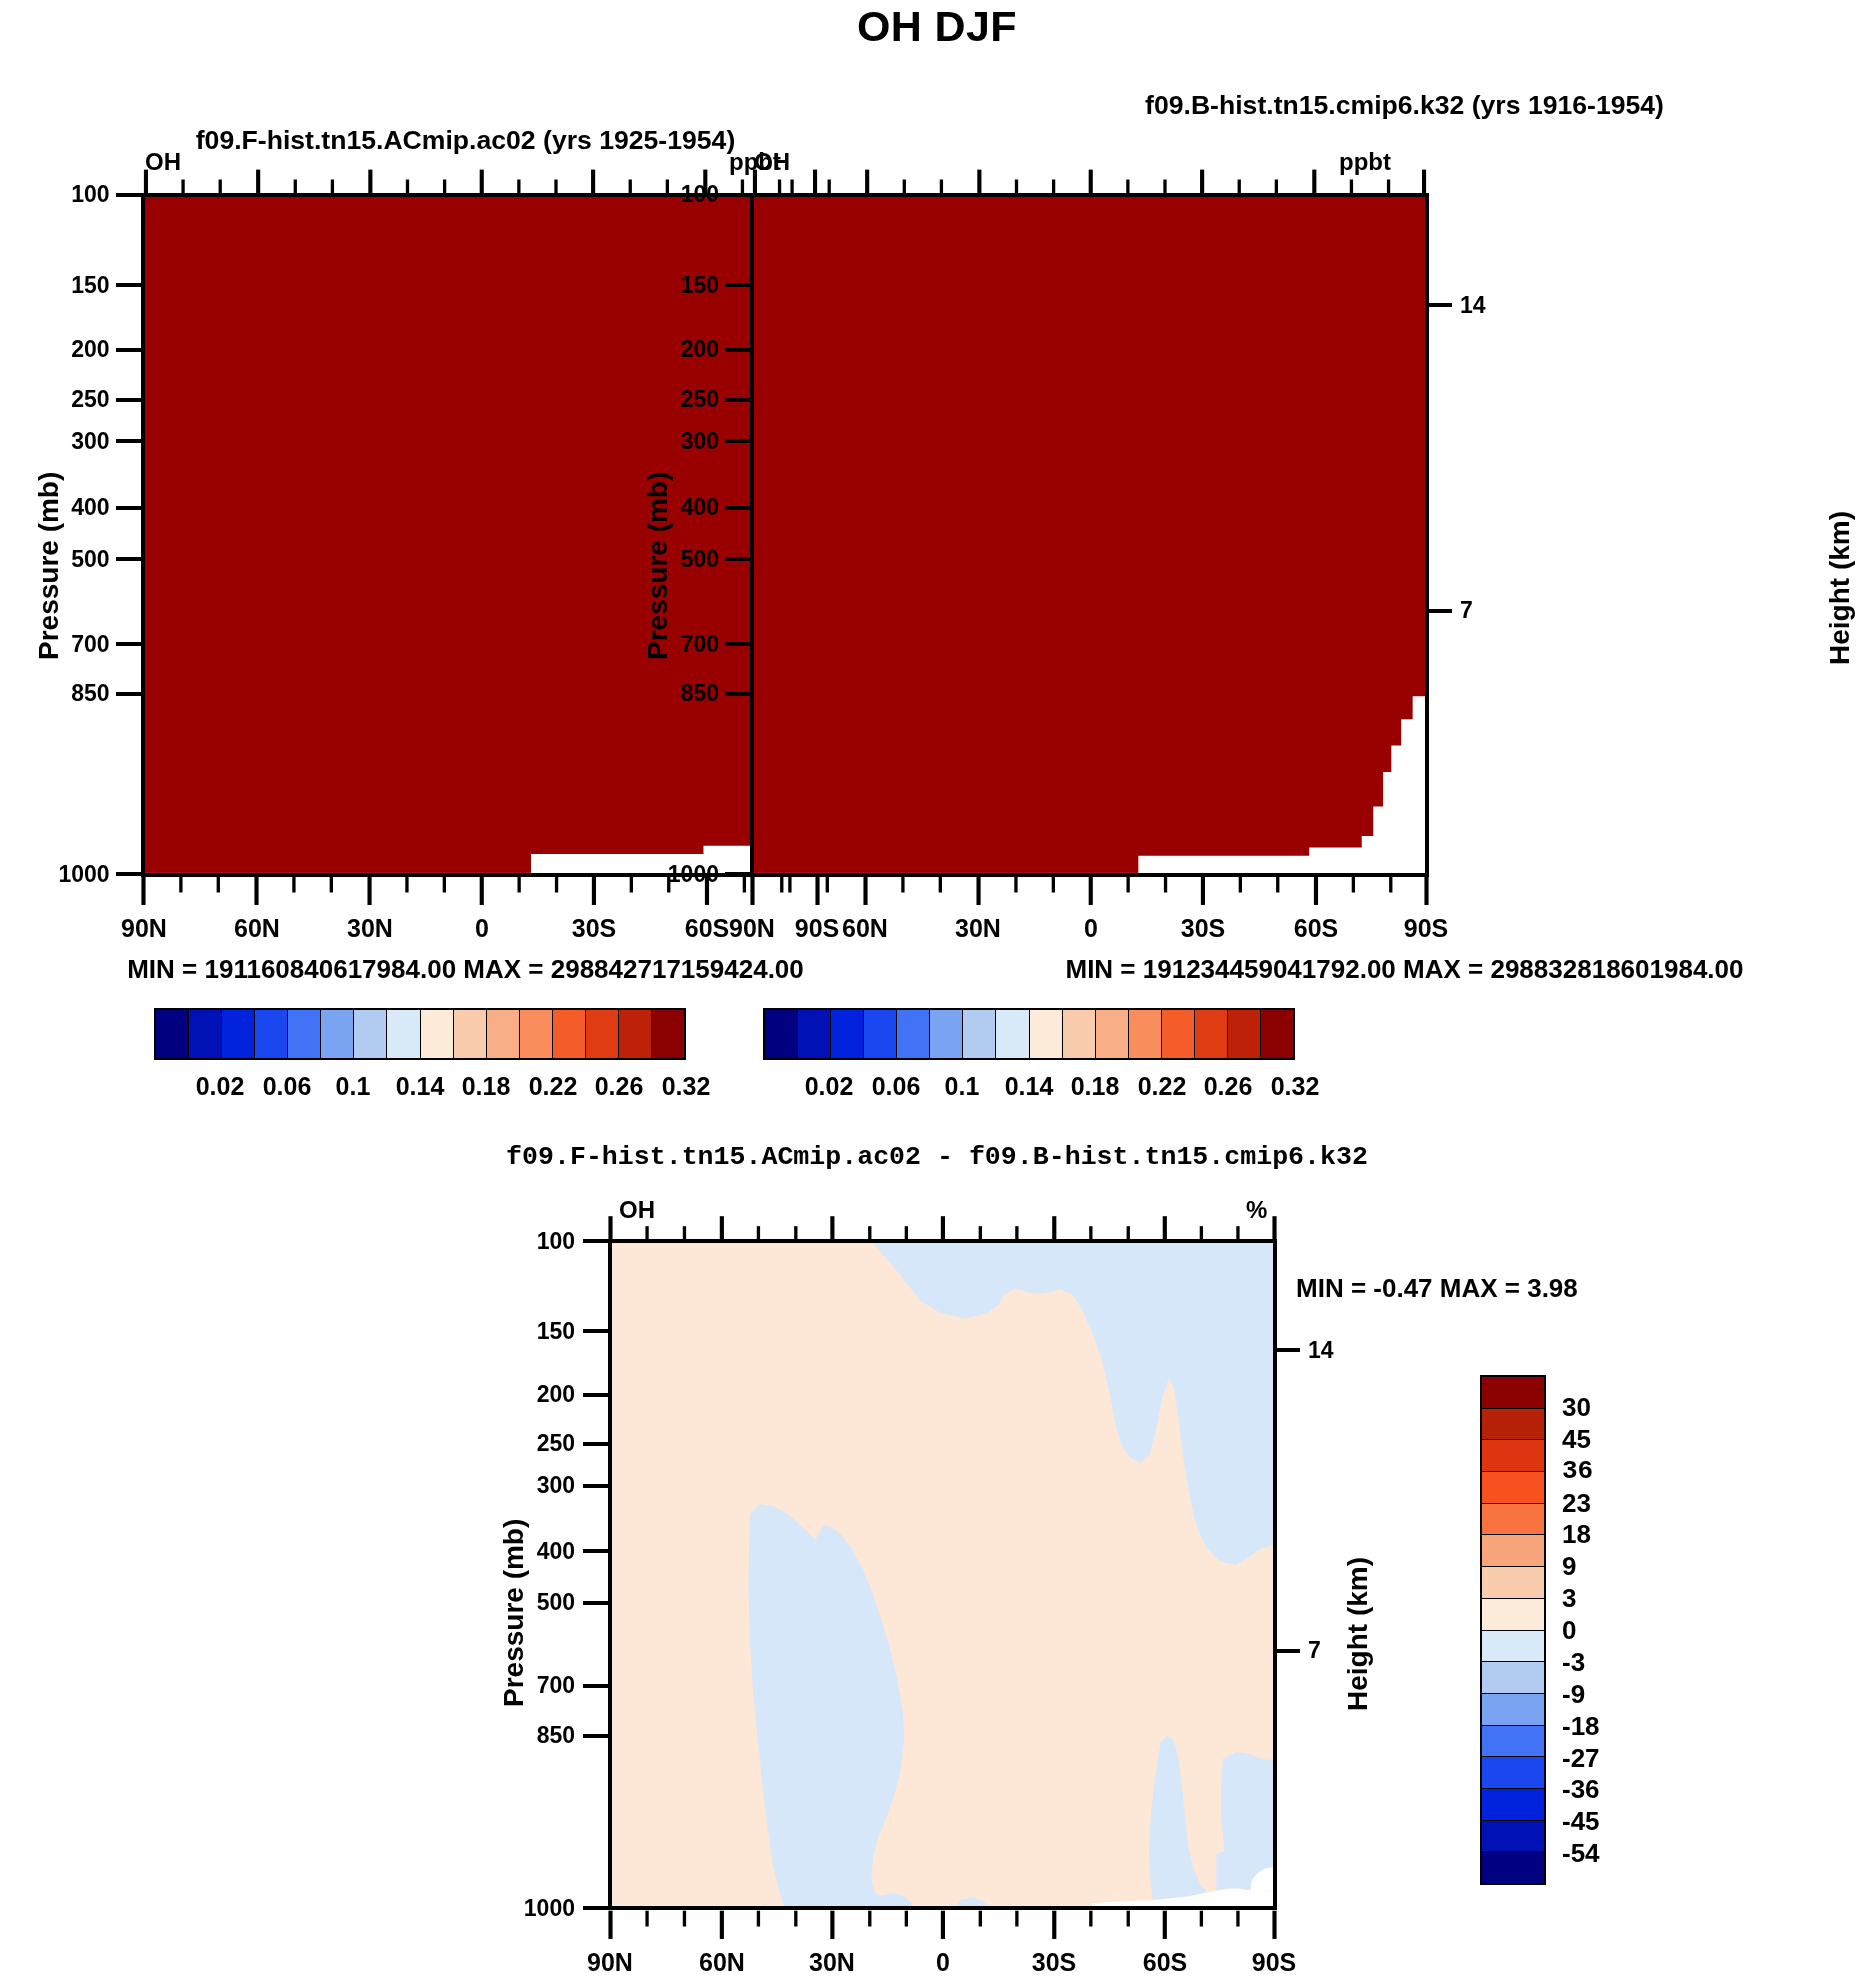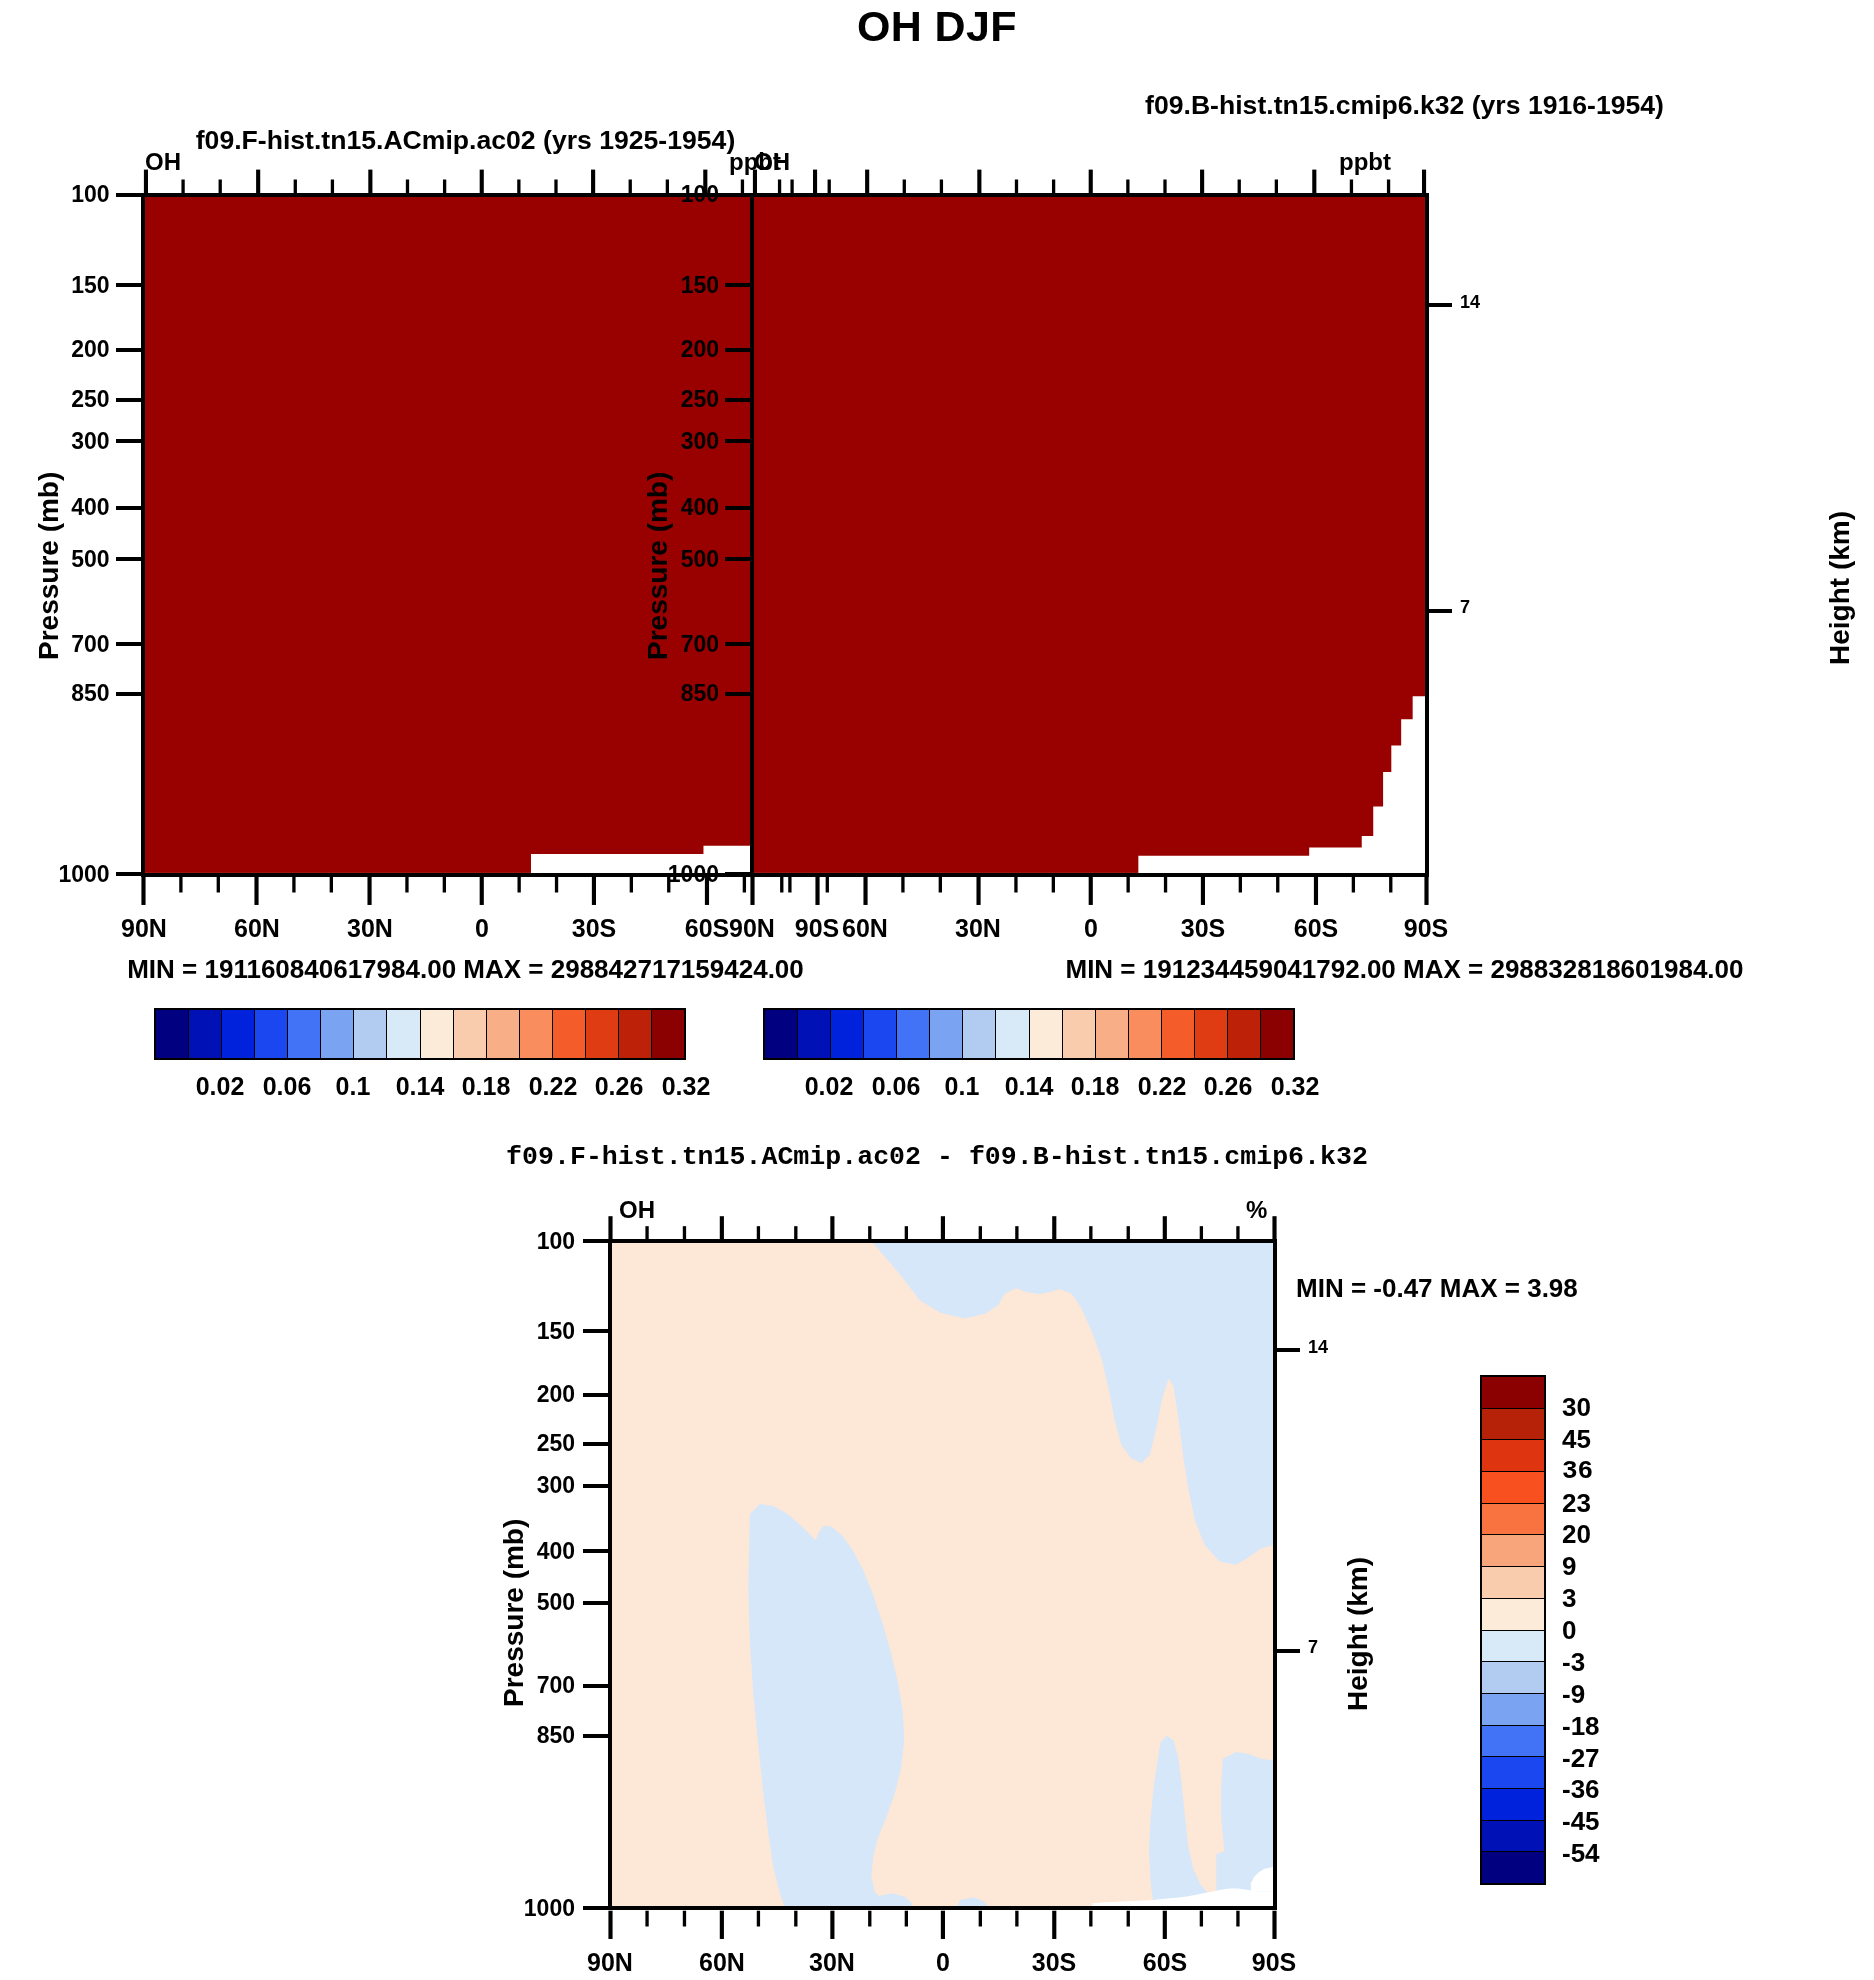--- a/index.html
+++ b/index.html
@@ -57,21 +57,21 @@
   
   .ylabel-text {
     position:absolute;
     font-size: 23px;
     font-weight: bold;
     text-align: right;
     white-space: nowrap;
   }
   .yright-text {
     position:absolute;
-    font-size: 18px;
+    font-size: 23px;
     font-weight: bold;
     text-align: left;
     white-space: nowrap;
   }
   .xlabel-text {
     position:absolute;
     font-size: 25px;
     font-weight: bold;
     text-align: center;
     white-space: nowrap;
@@ -604,21 +604,21 @@
     <div class="cell" style="background: rgb(26, 71, 240);"></div>
     <div class="cell" style="background: rgb(0, 34, 221);"></div>
     <div class="cell" style="background: rgb(0, 17, 181);"></div>
     <div class="cell" style="background: rgb(0, 0, 128);"></div>
   </div>
 <div class="cbar-v-labels" id="cbar-diff-labels" style="left:1562px; top:1375px; width:116px; height:510px;">
     <span style="top: 32px;">30</span>
     <span style="top: 64px;">45</span>
     <span style="top: 96px; font-family: Liberation Mono, monospace;">36</span>
     <span style="top: 128px;">23</span>
-    <span style="top: 159px;">20</span>
+    <span style="top: 159px;">18</span>
     <span style="top: 191px;">9</span>
     <span style="top: 223px;">3</span>
     <span style="top: 255px;">0</span>
     <span style="top: 287px;">-3</span>
     <span style="top: 319px;">-9</span>
     <span style="top: 351px;">-18</span>
     <span style="top: 383px;">-27</span>
     <span style="top: 414px;">-36</span>
     <span style="top: 446px;">-45</span>
     <span style="top: 478px;">-54</span>

